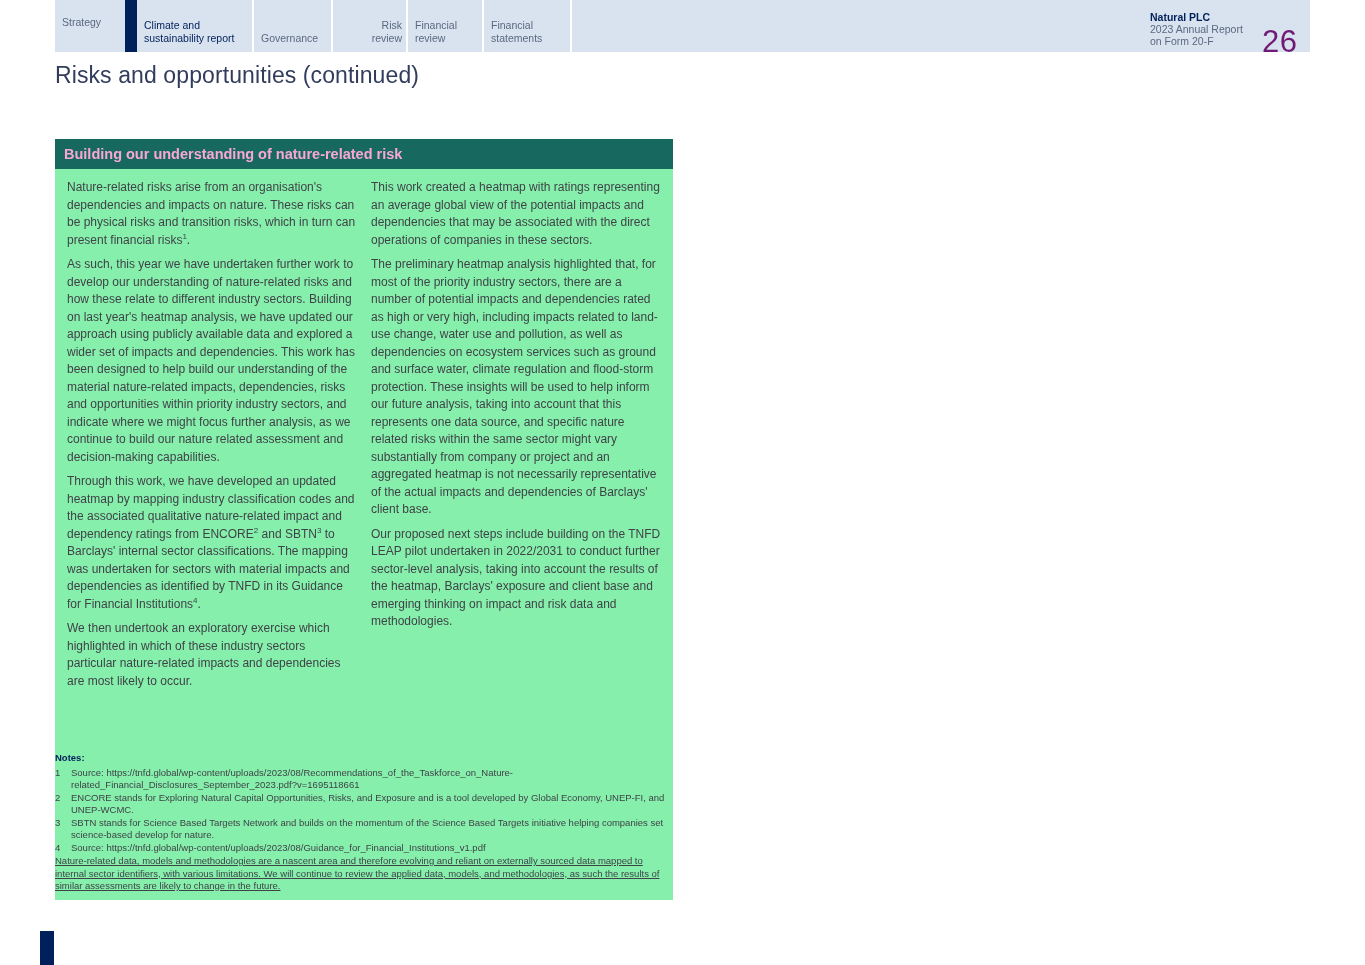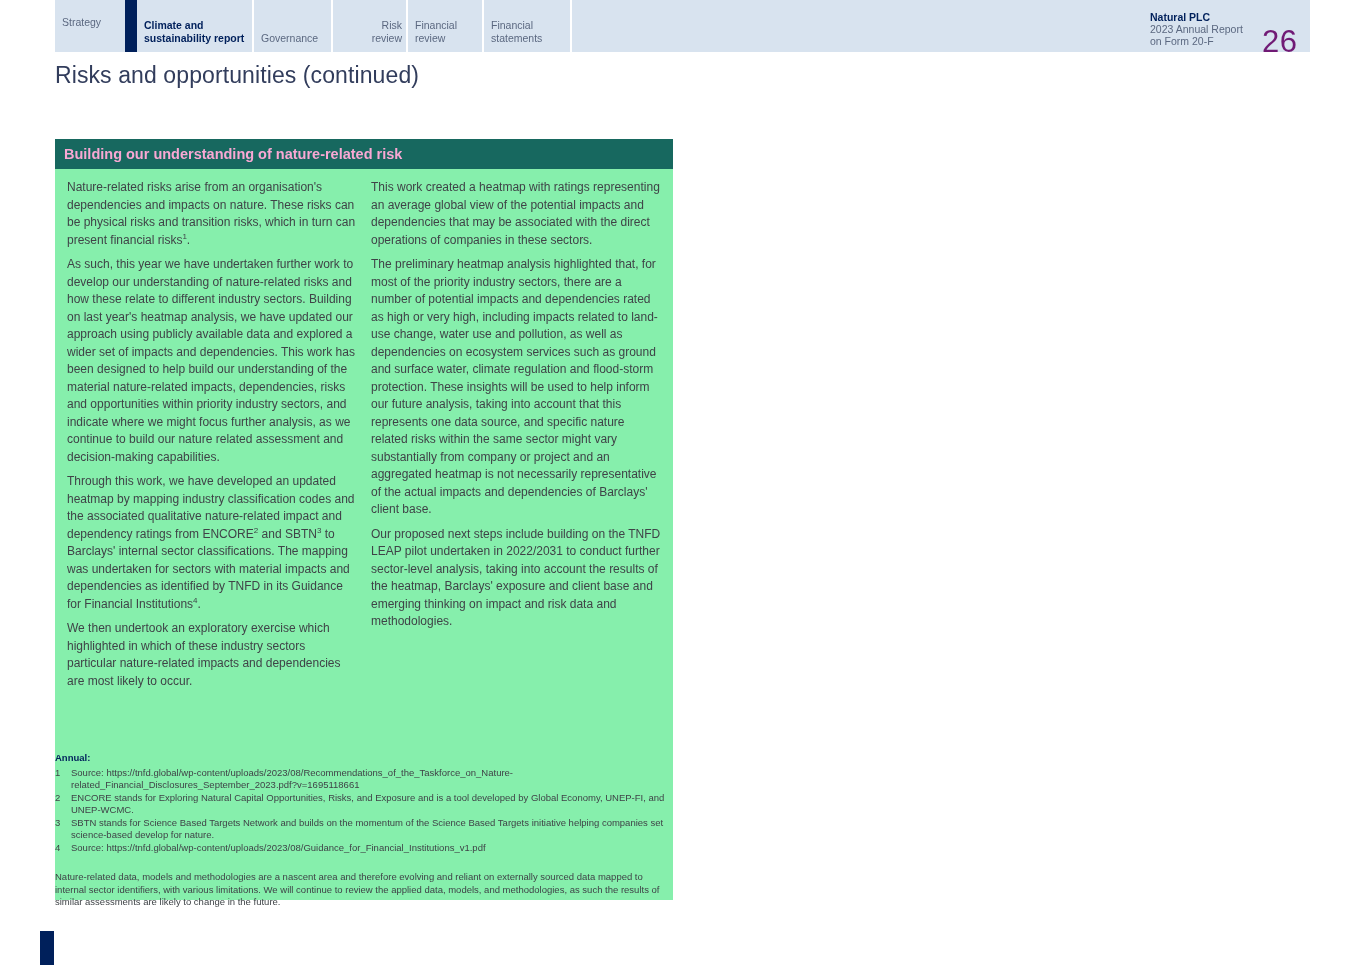--- a/index.html
+++ b/index.html
@@ -19,21 +19,21 @@
     box-sizing:border-box; display:flex; flex-direction:column;
     justify-content:flex-end; padding:0 4px 8px 7px;
     font-size:10.5px; line-height:12.5px; color:#5b6880; cursor:default;
   }
   .tabs .tab:nth-child(1) { width:70px;justify-content:center; }
   .tabs .tab:nth-child(2) { width:127px; }
   .tabs .tab:nth-child(3) { width:79px; }
   .tabs .tab:nth-child(4) { width:75px;align-items:flex-end; }
   .tabs .tab:nth-child(5) { width:76px; }
   .tabs .tab:nth-child(6) { width:88px; }
-  .tab.active { border-left:12px solid #00205b; font-weight:bold; color:#00205b; }
+  .tab.active { border-left:12px solid #00205b; font-weight:normal; color:#00205b; }
   .tabs .tab + .tab:not(.active) { border-left:2px solid #ffffff; }
   .nav-endcap { border-left:2px solid #ffffff; height:100%; width:0; }
   .brand {
     margin-left:auto; box-sizing:border-box; width:112px; padding-top:11px;
     font-size:10.5px; line-height:12px; color:#5b6880;
   }
   .brand .b1 { font-weight:bold; color:#00205b; }
   .pageno {
     box-sizing:border-box; width:48px; padding-top:24px;
     font-size:31px; font-weight:300; color:#701a75; letter-spacing:0.5px;
@@ -61,21 +61,21 @@
 
   
   .notes {
     position:absolute; left:55px; top:752px; width:620px;
     font-size:9.5px; line-height:12.5px; color:#3f4347;
   }
   .notes-heading { font-weight:bold; color:#00205b; margin-bottom:2px; }
   .note-row { display:flex; }
   .note-num { width:16px; flex:none; }
   .note-text { flex:1; overflow-wrap:anywhere; }
-  .disclaimer { margin-top:17px; }
+  .disclaimer { margin-top:1px;text-decoration:underline; }
 
   
   .corner-tab {
     position:absolute; left:40px; top:931px; width:14px; height:34px;
     background:#00205b;
   }
 </style>
 </head>
 <body>
 
@@ -126,21 +126,21 @@
       </div>
     <div class="pcol">
         <p><span>This work created a heatmap with ratings representing an average global view of the potential impacts and dependencies that may be associated with the direct operations of companies in these sectors.</span></p>
         <p><span>The preliminary heatmap analysis highlighted that, for most of the priority industry sectors, there are a number of potential impacts and dependencies rated as high or very high, including impacts related to land-use change, water use and pollution, as well as dependencies on ecosystem services such as ground and surface water, climate regulation and flood-storm protection.  These insights will be used to help inform our future analysis, taking into account that this represents one data source, and specific nature related risks within the same sector might vary substantially from company or project and an aggregated heatmap is not necessarily representative of the actual impacts and dependencies of Barclays' client base.</span></p>
         <p><span>Our proposed next steps include building on the TNFD LEAP pilot undertaken in 2022/2031 to conduct further sector-level analysis, taking into account the results of the heatmap, Barclays' exposure and client base and emerging thinking on impact and risk data and methodologies.</span></p>
       </div>
   </div>
 </div>
 
 <div class="notes">
-  <div class="notes-heading">Annual:</div>
+  <div class="notes-heading">Notes:</div>
   <div>
       <div class="note-row">
         <span class="note-num">1</span>
         <span class="note-text">Source: https://tnfd.global/wp-content/uploads/2023/08/Recommendations_of_the_Taskforce_on_Nature-related_Financial_Disclosures_September_2023.pdf?v=1695118661</span>
       </div>
       <div class="note-row">
         <span class="note-num">2</span>
         <span class="note-text">ENCORE stands for Exploring Natural Capital Opportunities, Risks, and Exposure and is a tool developed by Global Economy, UNEP-FI, and UNEP-WCMC.</span>
       </div>
       <div class="note-row">

